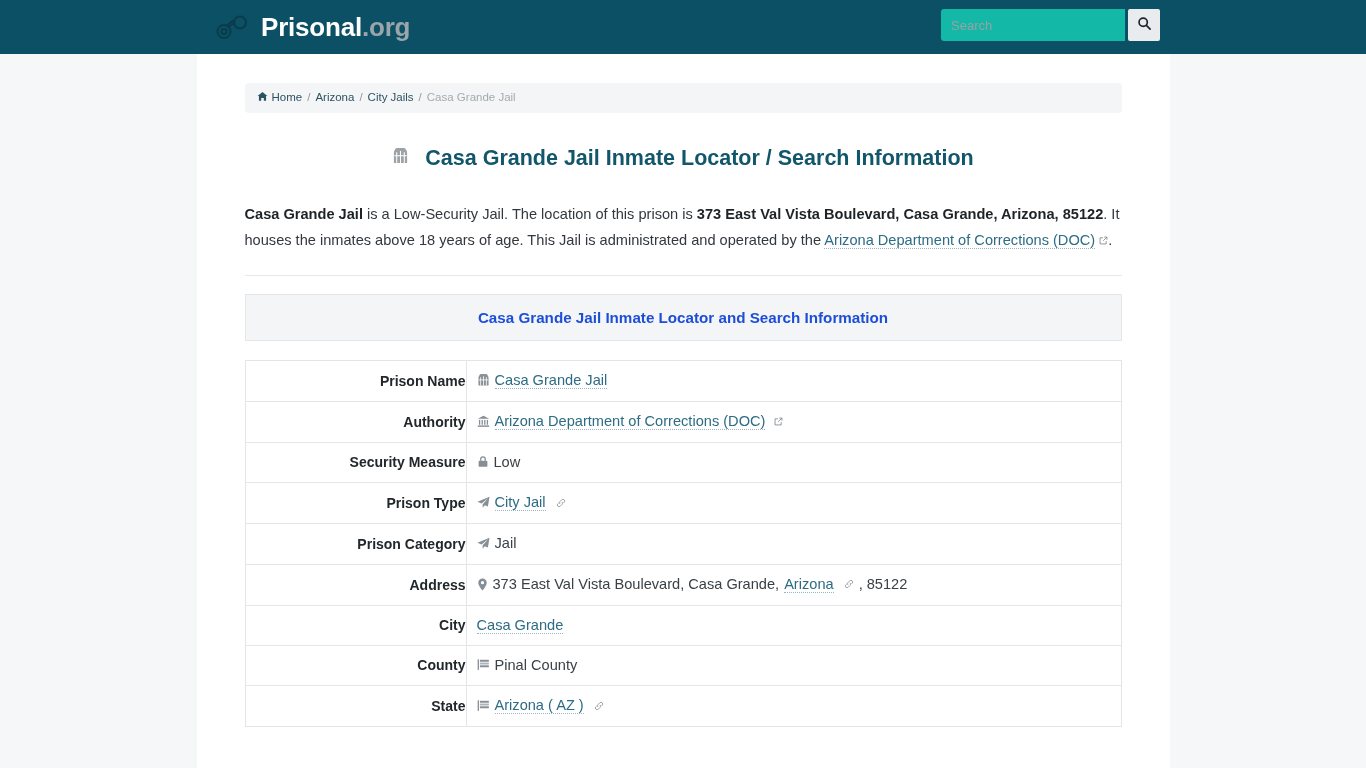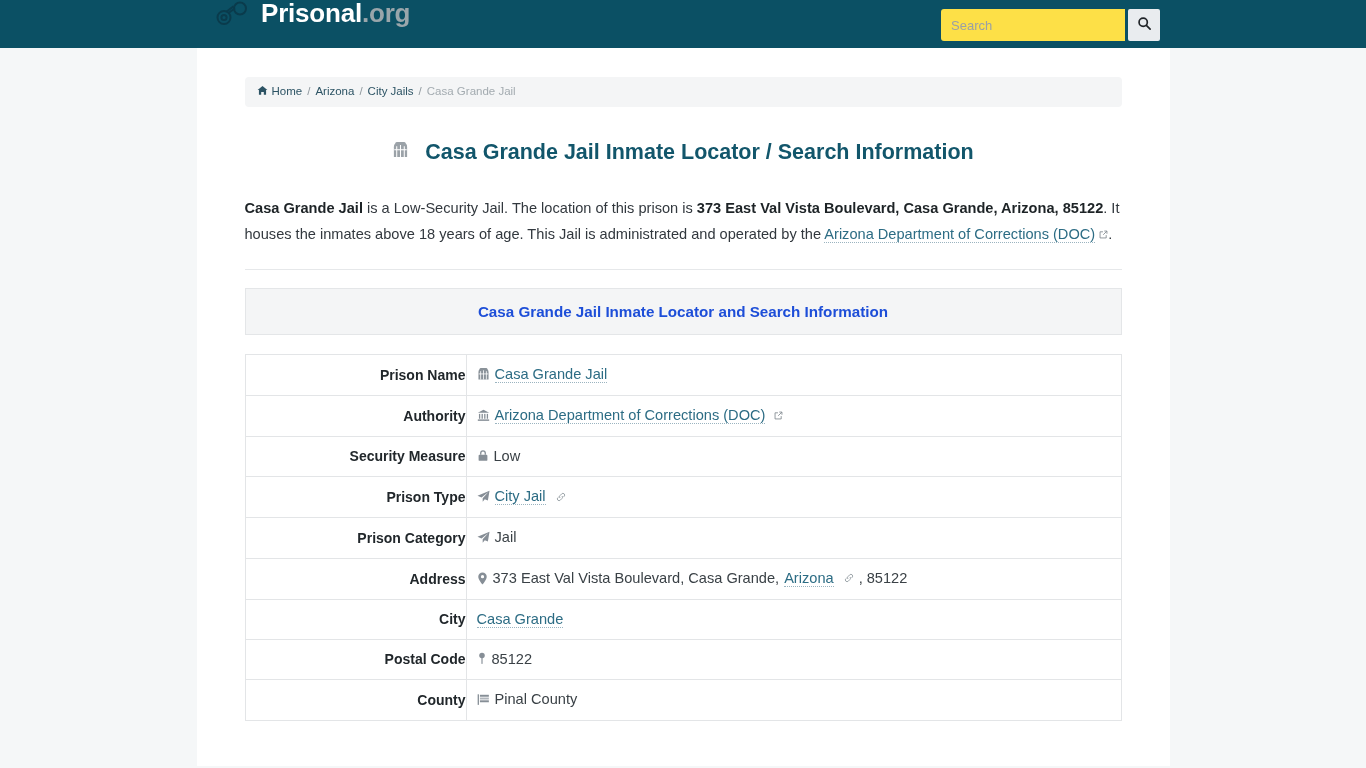--- a/index.html
+++ b/index.html
@@ -6,24 +6,24 @@
   html, body {
     margin: 0; padding: 0;
     width: 1366px; height: 768px;
     overflow: hidden;
     background: #f5f7f8;
     font-family: "Liberation Sans", sans-serif;
   }
 
   
   .topbar {
-    height: 48px;
+    height: 54px;
     background: #0b5064;
     display: flex;
-    align-items: flex-start;
+    align-items: center;
     position: relative;
   }
   .brand {
     display: flex;
     align-items: center;
     margin-left: 215px;
     gap: 12px;
     text-decoration: none;
   }
   .cuffs-icon { width: 34px; height: 26px; display: block; }
@@ -45,21 +45,21 @@
     height: 32px;
   }
   .search-input {
     width: 184px;
     height: 32px;
     border: none;
     border-radius: 3px 0 0 3px;
     padding: 0 10px;
     font-size: 13px;
     color: #495057;
-    background: #fde047;
+    background: #14b8a6;
     outline: none;
     font-family: "Liberation Sans", sans-serif;
   }
   .search-input::placeholder { color: #9aa0a6; }
   .search-btn {
     width: 32px; height: 32px;
     margin-left: 3px;
     background: #e9ecef;
     border: none;
     border-radius: 2px;
@@ -386,54 +386,64 @@
 
         <tr>
           <th>City</th>
           <td>
             <span class="cell">
               <a class="plain-link" href="#">Casa Grande</a>
             </span>
           </td>
         </tr>
 
-        <tr>
-          <th>Postal Code</th>
-          <td>
-            <span class="cell">
-              <span class="gicon">
-                <svg viewBox="0 0 12 16" width="10" height="13" xmlns="http://www.w3.org/2000/svg">
-                    <g fill="#868e96">
-                      <circle cx="6" cy="4.2" r="3.4"></circle>
-                      <rect x="5.3" y="6.6" width="1.4" height="8"></rect>
-                    </g>
-                  </svg>
-              </span>
-              <span>85122</span>
-            </span>
-          </td>
-        </tr>
 
         <tr>
           <th>County</th>
           <td>
             <span class="cell">
               <span class="gicon">
                 <svg viewBox="0 0 16 16" width="13" height="13" xmlns="http://www.w3.org/2000/svg">
                     <g fill="#868e96">
                       <rect x="0.8" y="1.6" width="1.6" height="13"></rect>
                       <path d="M3.6 2.2 h11 v2.4 h-11 Z"></path>
                       <path d="M3.6 5.6 h11 v2.4 h-11 Z" opacity="0.65"></path>
                       <path d="M3.6 9 h11 v2.4 h-11 Z"></path>
                     </g>
                   </svg>
               </span>
               <span>Pinal County</span>
             </span>
           </td>
         </tr>
 
+        <tr>
+          <th>State</th>
+          <td>
+            <span class="cell">
+              <span class="gicon">
+                <svg viewBox="0 0 16 16" width="13" height="13" xmlns="http://www.w3.org/2000/svg">
+                    <g fill="#868e96">
+                      <rect x="0.8" y="1.6" width="1.6" height="13"></rect>
+                      <path d="M3.6 2.2 h11 v2.4 h-11 Z"></path>
+                      <path d="M3.6 5.6 h11 v2.4 h-11 Z" opacity="0.65"></path>
+                      <path d="M3.6 9 h11 v2.4 h-11 Z"></path>
+                    </g>
+                  </svg>
+              </span>
+              <a class="plain-link" href="#">Arizona ( AZ )</a>
+              <span class="chain-icon">
+                <svg viewBox="0 0 14 14" width="10" height="10" xmlns="http://www.w3.org/2000/svg">
+                    <g fill="none" stroke="#8e979d" stroke-width="1.2">
+                      <path d="M5.6 8.4 a2.4 2.4 0 0 1 0-3.4 L8 2.6 a2.4 2.4 0 0 1 3.4 3.4 L10.4 7"></path>
+                      <path d="M8.4 5.6 a2.4 2.4 0 0 1 0 3.4 L6 11.4 A2.4 2.4 0 0 1 2.6 8 L3.6 7"></path>
+                    </g>
+                  </svg>
+              </span>
+            </span>
+          </td>
+        </tr>
 
       </tbody>
     </table>
 
   </div>
 </div>
 
 </body></html>

